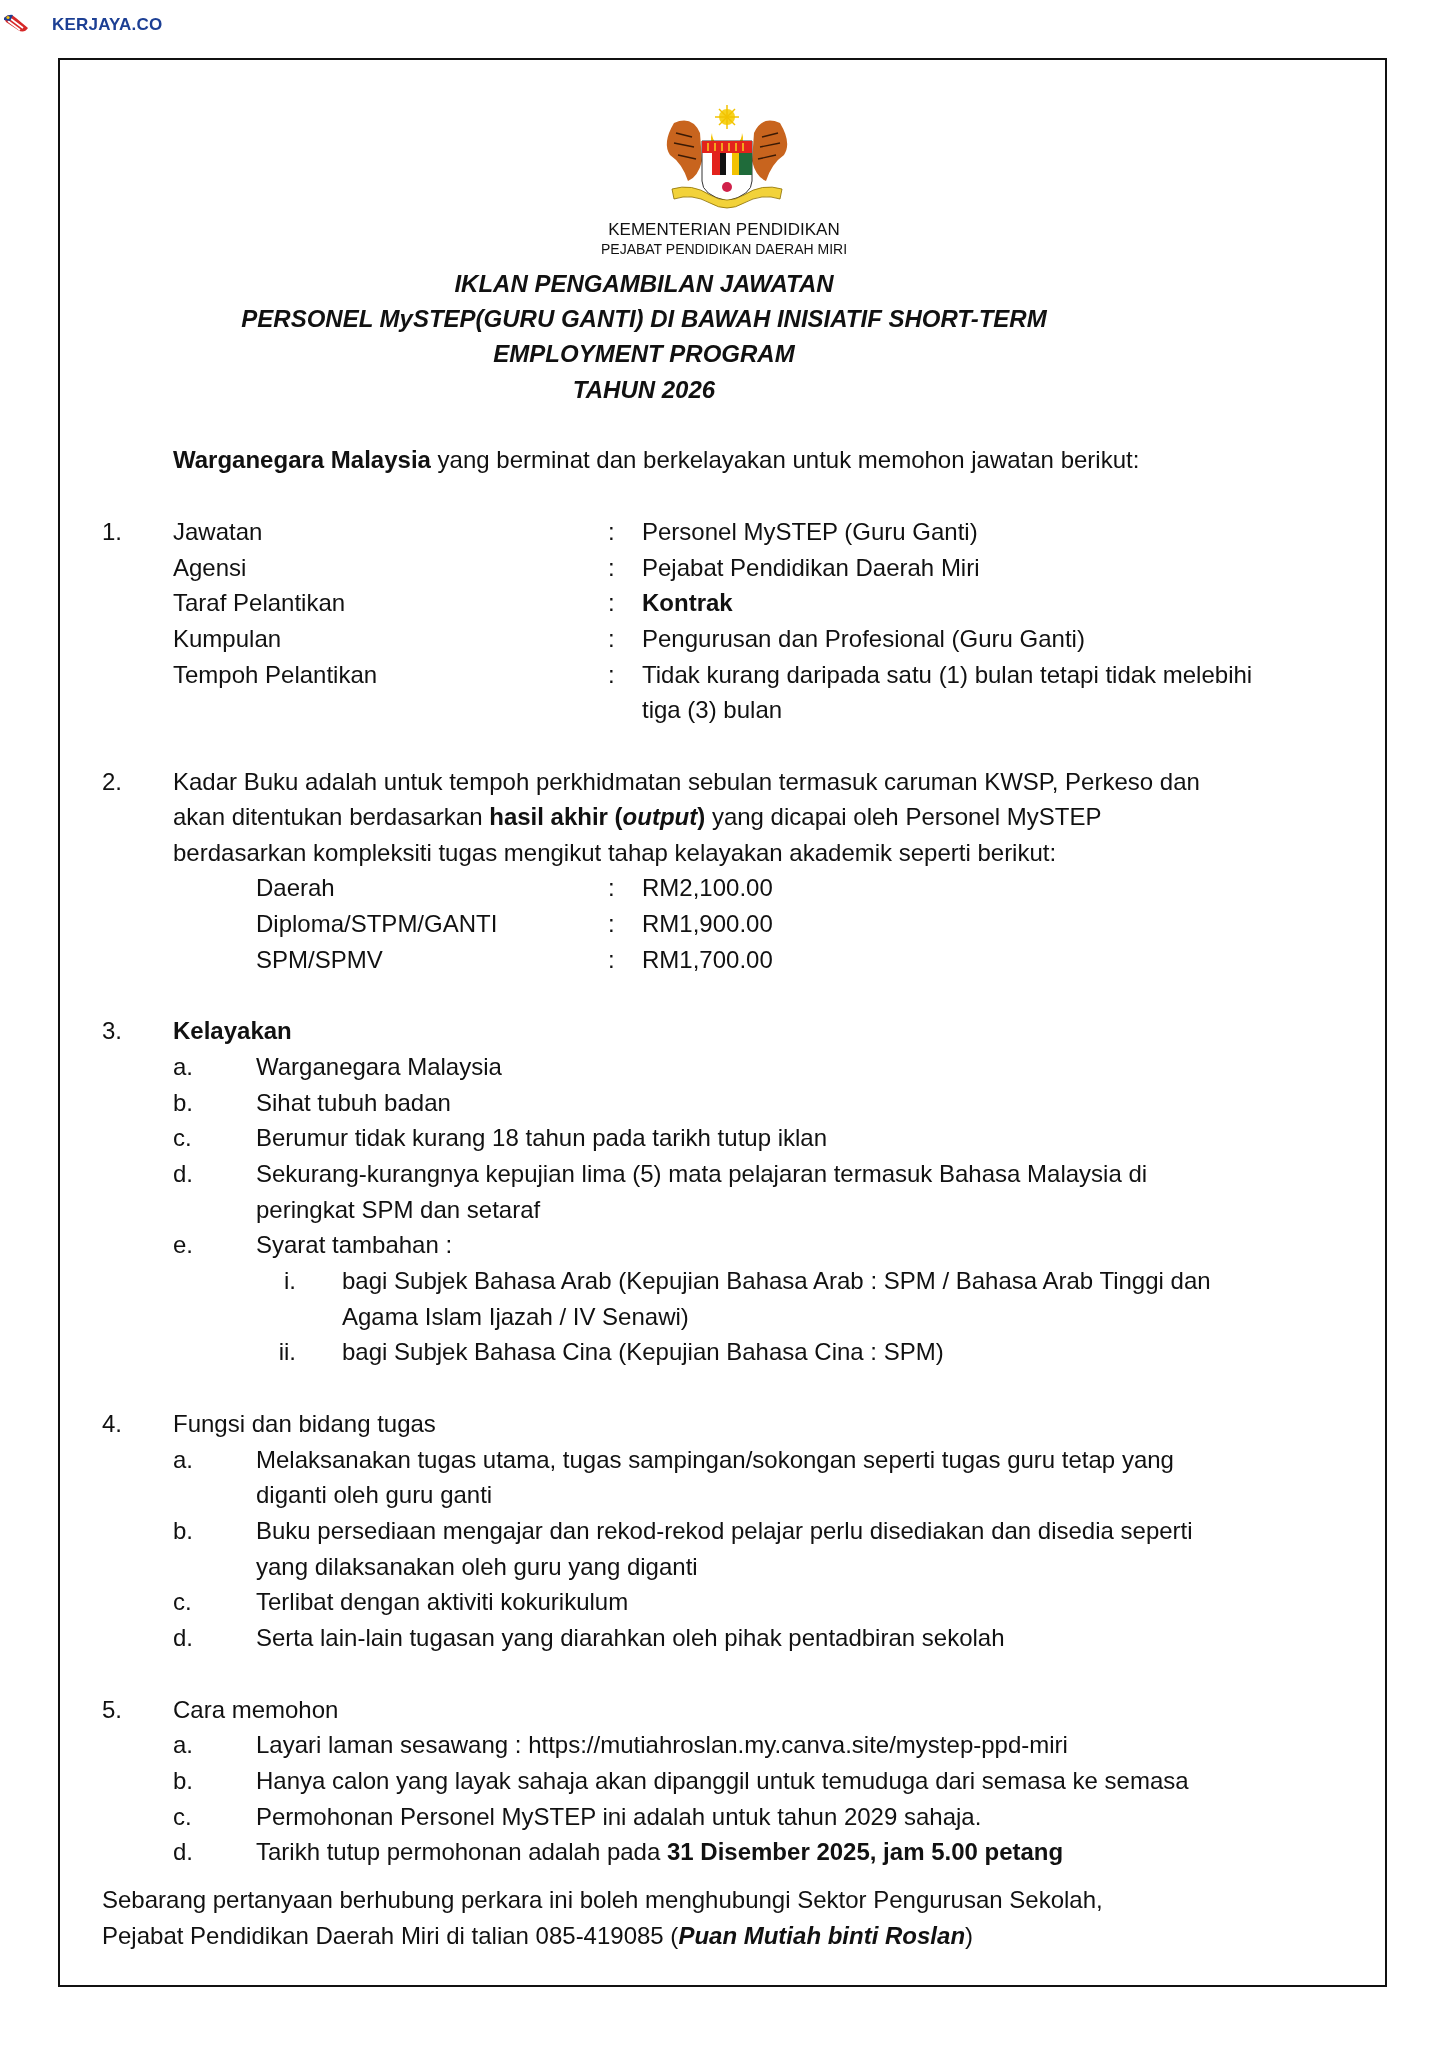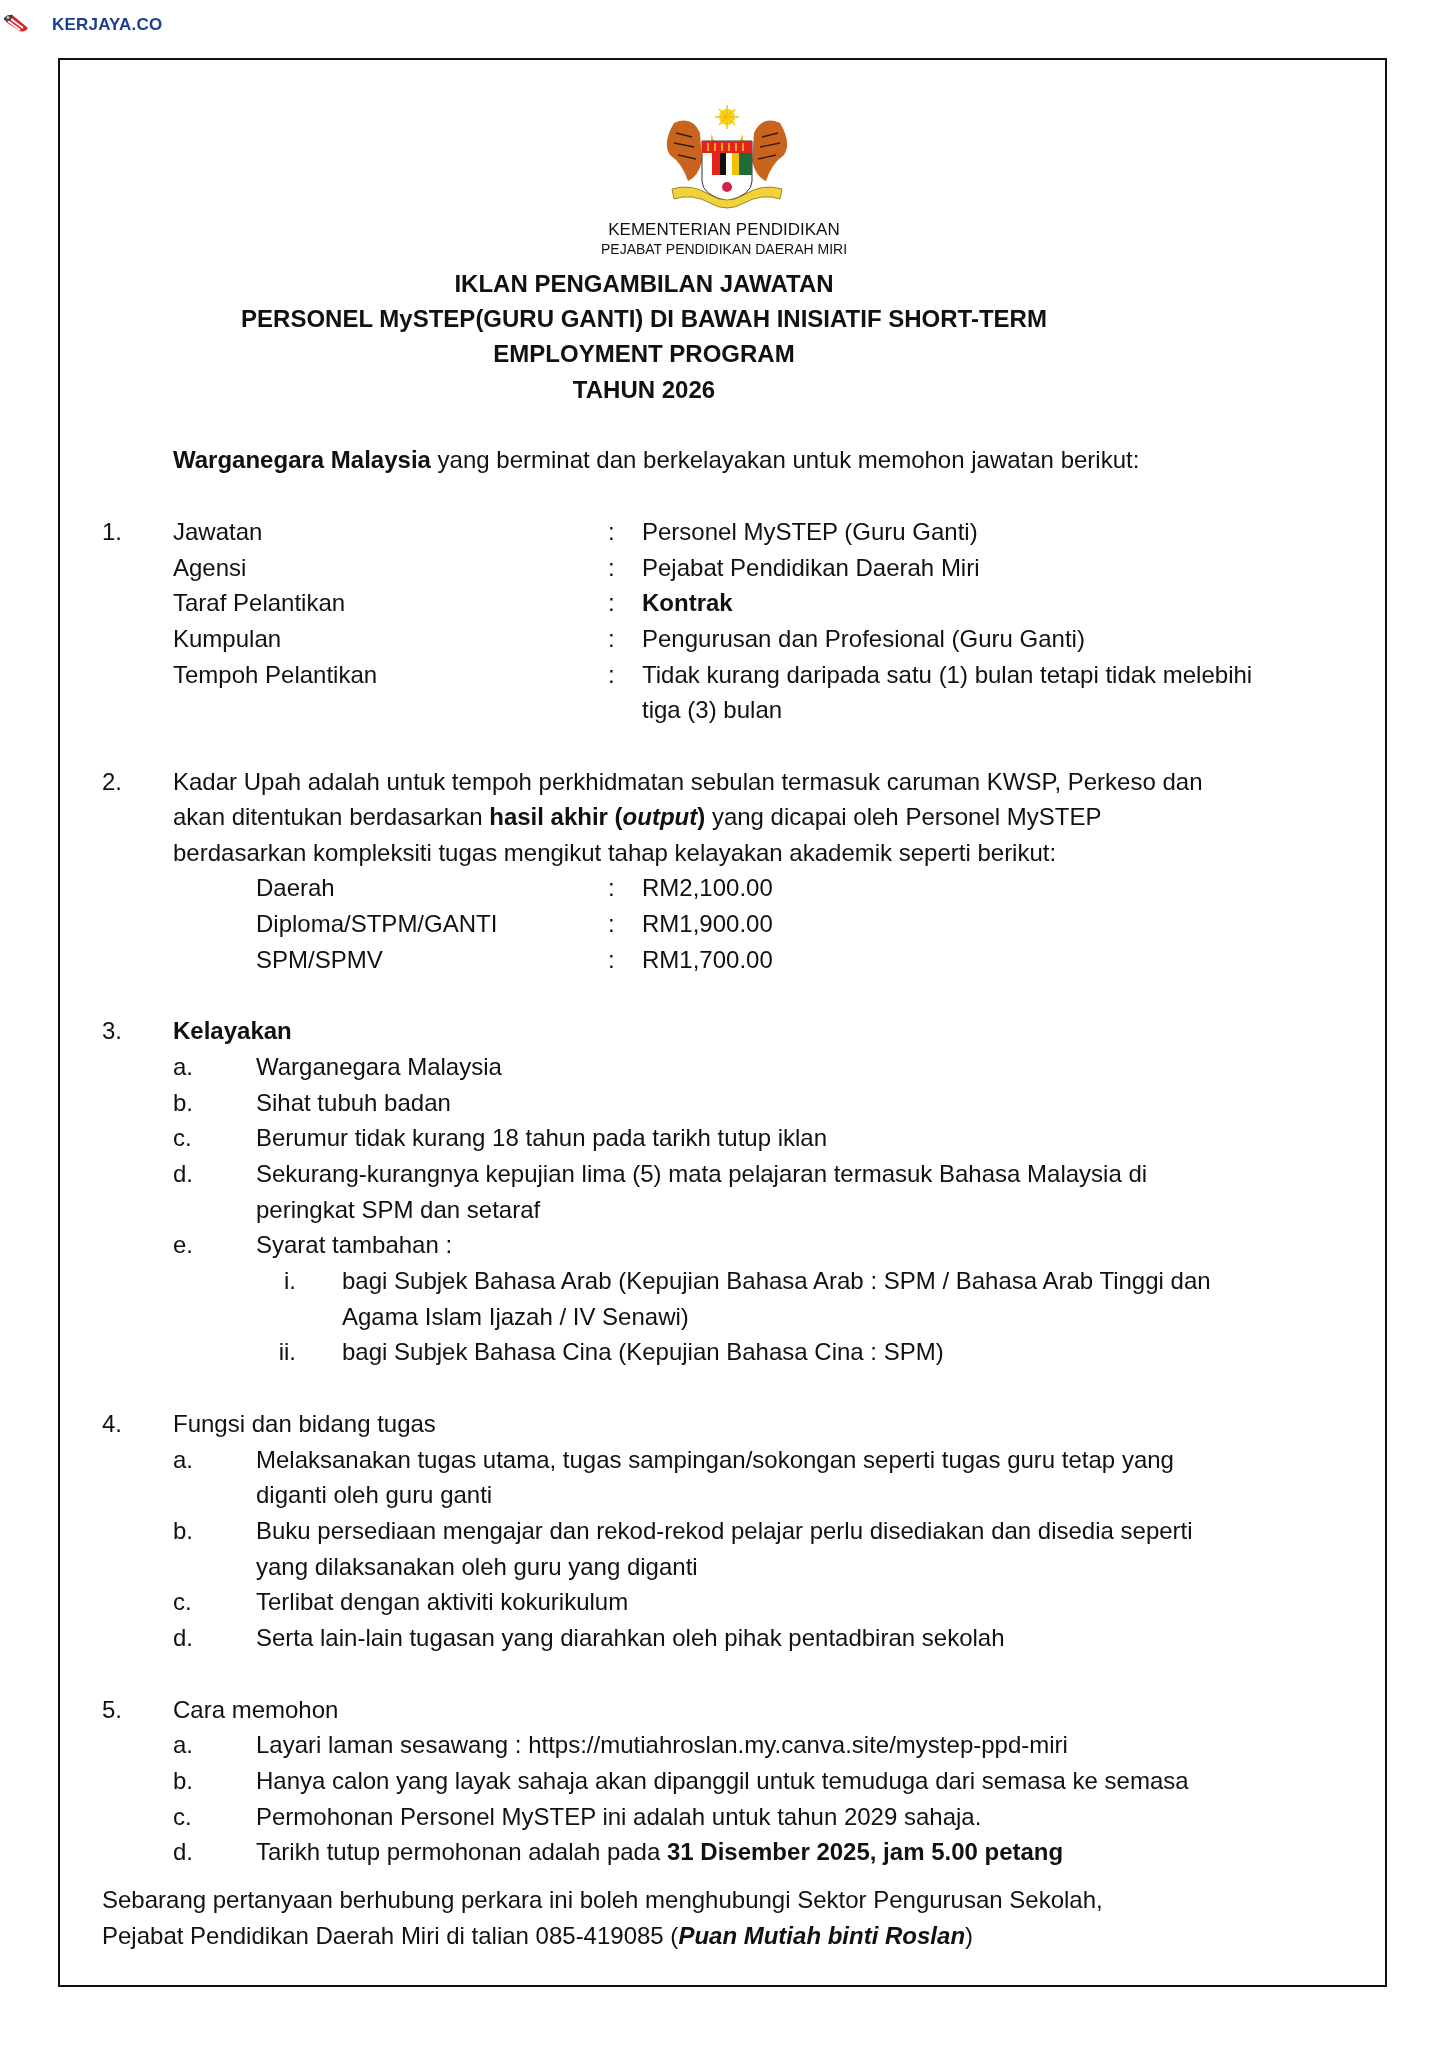--- a/index.html
+++ b/index.html
@@ -5,21 +5,21 @@
   html, body { margin:0; padding:0; background:#ffffff; }
   body { width:1448px; height:2048px; position:relative; overflow:hidden;
          font-family:"Liberation Sans", sans-serif; color:#111; }
   .brand { position:absolute; left:2px; top:12px; display:flex; align-items:center; gap:20px; }
   .brand-text { font-family:"Liberation Sans", sans-serif; font-weight:bold; font-size:17px; color:#1c3f94; letter-spacing:0.2px; }
   .frame { position:absolute; left:58px; top:58px; width:1329px; height:1929px;
            border:2px solid #111; box-sizing:border-box; }
   .crest { position:absolute; left:652px; top:103px; width:150px; height:112px; }
   .hdr1 { position:absolute; left:0; width:1448px; top:220px; text-align:center; font-size:17px; }
   .hdr2 { position:absolute; left:0; width:1448px; top:241px; text-align:center; font-size:14px; }
-  .title { position:absolute; left:0; width:1288px; text-align:center; font-weight:bold; font-size:24px; }
+  .title { position:absolute; left:0; width:1288px; text-align:center; font-weight:bold; font-size:24px;font-style:italic; }
   .line { position:absolute; font-size:24px; white-space:nowrap; line-height:28px; }
   .num { position:absolute; font-size:24px; line-height:28px; }
   .rnum { position:absolute; font-size:24px; line-height:28px; text-align:right; width:40px; }
   .b { font-weight:bold; }
   .bi { font-weight:bold; font-style:italic; }
   .med { font-weight:bold; }
 </style>
 </head>
 <body>
 
@@ -112,21 +112,21 @@
   <div class="line" style="left:608px; top:625px">:</div>
   <div class="line" style="left:642px; top:625px">Pengurusan dan Profesional (Guru Ganti)</div>
 
   <div class="line" style="left:173px; top:661px">Tempoh Pelantikan</div>
   <div class="line" style="left:608px; top:661px">:</div>
   <div class="line" style="left:642px; top:661px">Tidak kurang daripada satu (1) bulan tetapi tidak melebihi</div>
   <div class="line" style="left:642px; top:696px">tiga (3) bulan</div>
 </div>
 
 <div class="num" style="left:102px; top:768px">2.</div>
-<div class="line" style="left:173px; top:768px">Kadar Upah adalah untuk tempoh perkhidmatan sebulan termasuk caruman KWSP, Perkeso dan</div>
+<div class="line" style="left:173px; top:768px">Kadar Buku adalah untuk tempoh perkhidmatan sebulan termasuk caruman KWSP, Perkeso dan</div>
 <div class="line" style="left:173px; top:803px">
   <span>akan ditentukan berdasarkan </span><span class="b">hasil akhir (</span><span class="bi">output</span><span class="b">)</span><span> yang dicapai oleh Personel MySTEP</span>
 </div>
 <div class="line" style="left:173px; top:839px">berdasarkan kompleksiti tugas mengikut tahap kelayakan akademik seperti berikut:</div>
 
 <div>
   <div class="line" style="left:256px; top:874px">Daerah</div>
   <div class="line" style="left:608px; top:874px">:</div>
   <div class="line" style="left:642px; top:874px">RM2,100.00</div>
 

